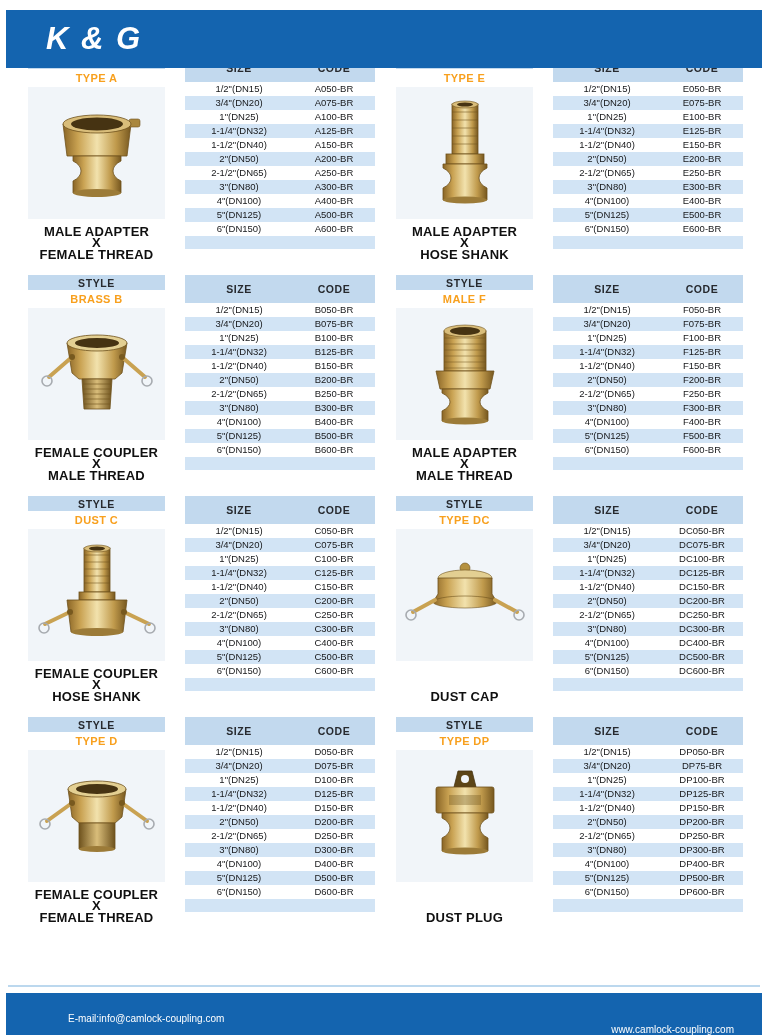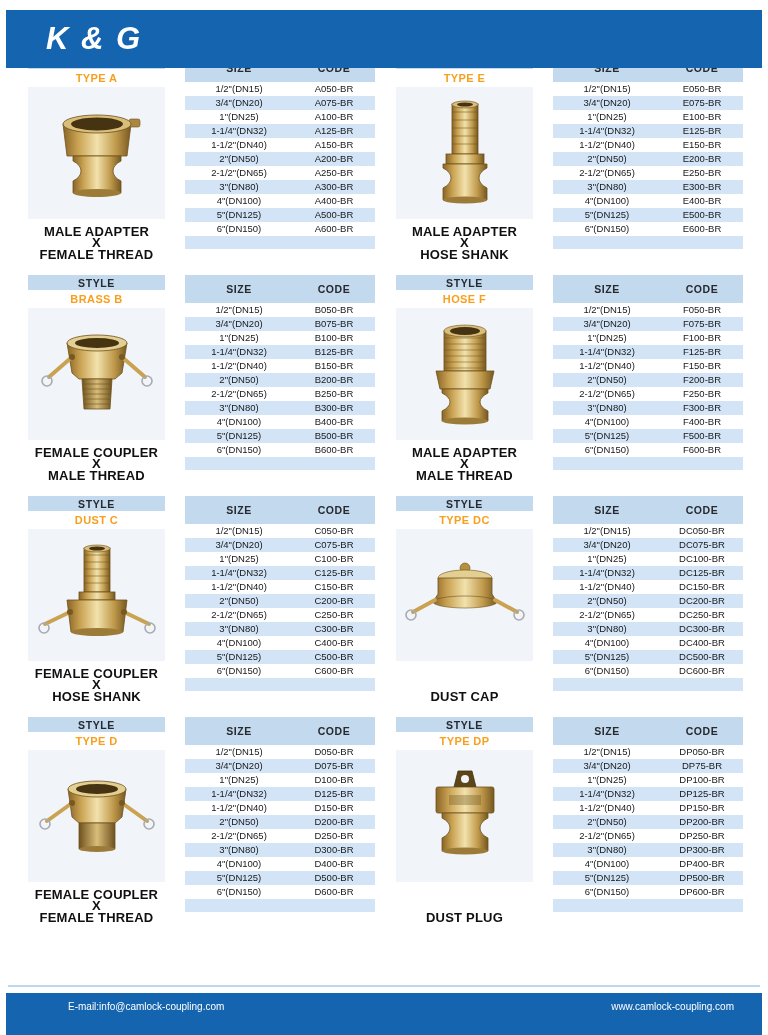--- a/index.html
+++ b/index.html
@@ -29,21 +29,21 @@
   
   .spec-table{width:190px;border-collapse:collapse;table-layout:fixed;}
   .spec-table col.c-size{width:108px;}
   .spec-table col.c-code{width:82px;}
   .spec-table th{background:#c2d9ee;font-size:10.5px;font-weight:bold;height:28px;padding:0;letter-spacing:0.6px;color:#26292e;text-align:center;}
   .spec-table td{font-size:9.5px;height:14px;padding:0;text-align:center;color:#17181a;line-height:14px;white-space:nowrap;}
   .spec-table tbody tr:nth-child(even){background:#d2e4f5;}
   .spec-table tbody tr[data-name="filler-row"] td{height:13px;}
   
   .sep-line{position:absolute;left:8px;right:8px;top:985px;height:2px;background:#bcd8ee;}
-  .footer-band{position:absolute;left:6px;right:6px;top:993px;bottom:0;background:#1464af;color:#ffffff;font-size:10px;display:flex;align-items:flex-start;padding-top:8px;}
+  .footer-band{position:absolute;left:6px;right:6px;top:993px;bottom:0;background:#1464af;color:#ffffff;font-size:10px;display:flex;align-items:flex-start;padding-top:20px;flex-direction:column;}
   .footer-email{margin-left:62px;}
   .footer-web{margin-left:auto;margin-right:28px;}
   svg{display:block;}
 </style>
 </head>
 <body>
 
 <svg width="0" height="0" style="position:absolute" data-name="svg-defs">
   <defs>
     <linearGradient id="gBrass" x1="0" y1="0" x2="1" y2="0">
@@ -337,21 +337,21 @@
               <td colspan="2" data-name="filler-cell"></td>
             </tr>
           </tbody>
       </table>
     </div>
   </section>
 
   <section class="section" data-name="section-type-f">
     <div class="style-col" data-name="style-column">
       <div class="style-head" data-name="style-header">STYLE</div>
-      <div class="type-label" data-name="type-label">HOSE F</div>
+      <div class="type-label" data-name="type-label">MALE F</div>
       <div class="img-panel" data-name="product-photo-panel">
         <svg data-name="type-f-product-image" width="120" height="110" viewBox="0 0 120 106">
           <rect x="39" y="10" width="42" height="40" fill="url(#gBrass)" stroke="#6e521d" stroke-width="0.8"></rect>
           <path d="M39 17 H81 M39 23 H81 M39 29 H81 M39 35 H81 M39 41 H81 M39 47 H81" stroke="#6e521d" stroke-width="1" opacity="0.5"></path>
           <ellipse cx="60" cy="10" rx="21" ry="6" fill="#d9bd7a" stroke="#6e521d" stroke-width="0.6"></ellipse>
           <ellipse cx="60" cy="10" rx="15" ry="4" fill="#463312"></ellipse>
           <path d="M31 50 L89 50 L85 68 L35 68 Z" fill="url(#gBrass)" stroke="#6e521d" stroke-width="0.8"></path>
           <path d="M37 68 H83 V72 Q75 76 75 81 Q75 86 83 90 V100 H37 V90 Q45 86 45 81 Q45 76 37 72 Z" fill="url(#gBrass)" stroke="#6e521d" stroke-width="0.8"></path>
           <ellipse cx="60" cy="100" rx="23" ry="3.5" fill="#9c7b38"></ellipse>
         </svg>

